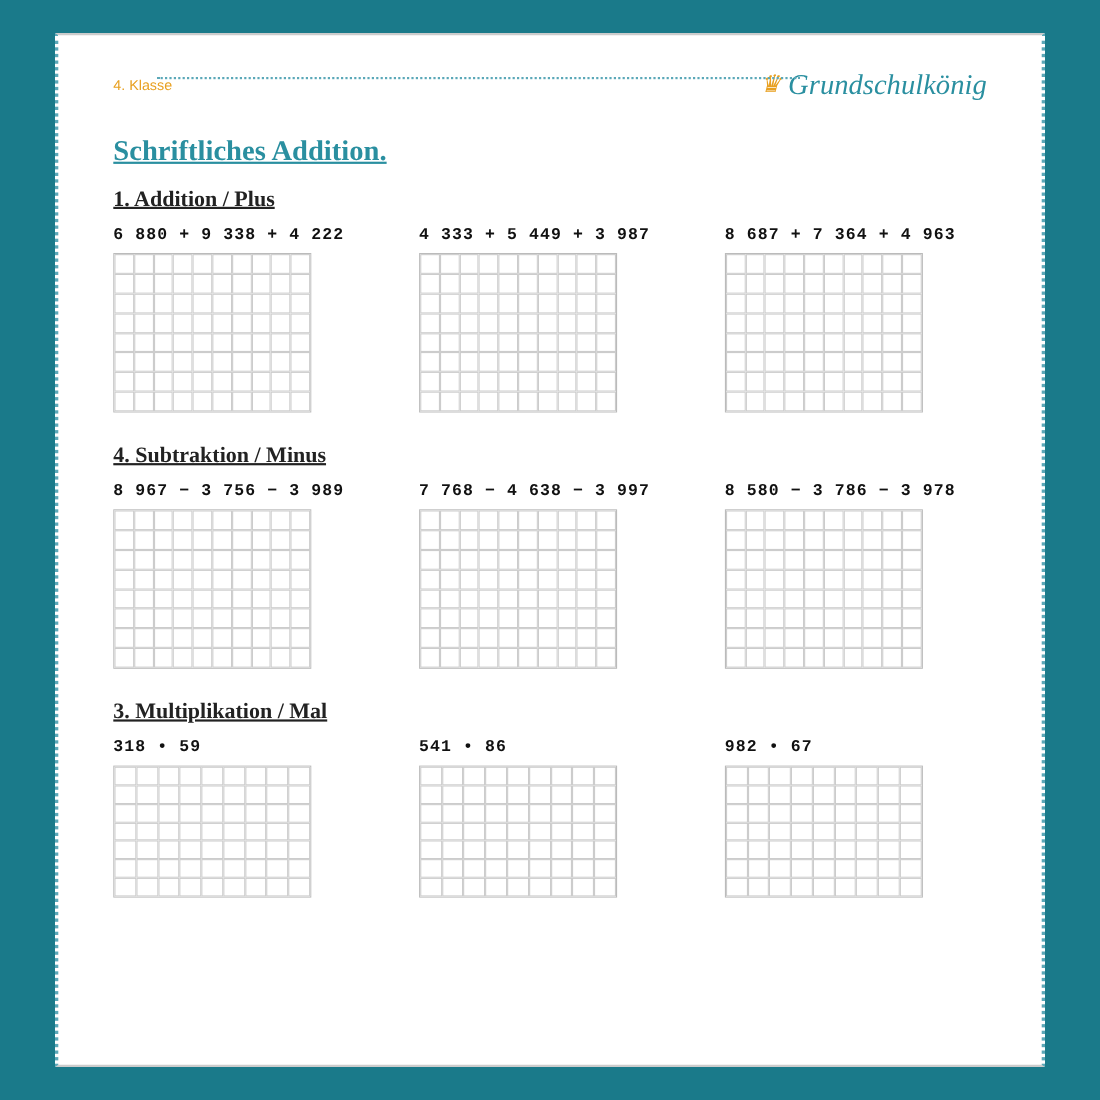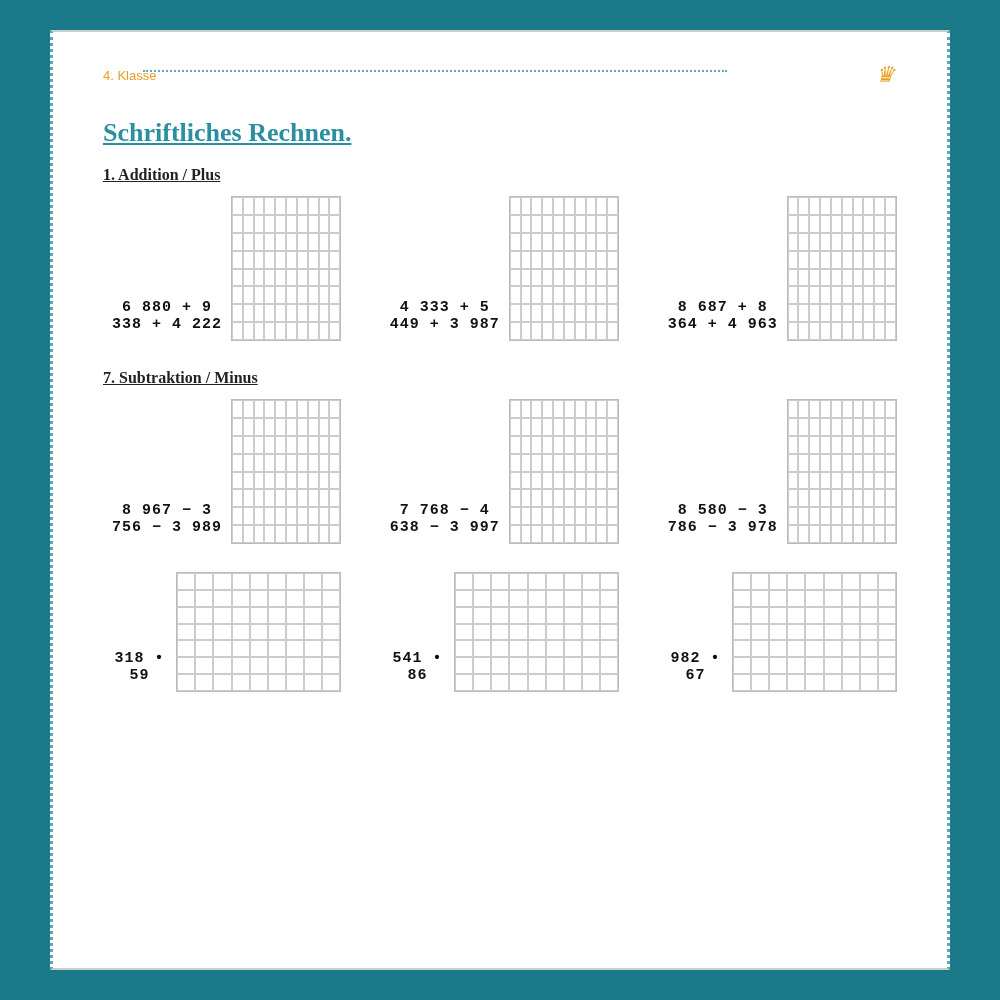--- a/index.html
+++ b/index.html
@@ -54,38 +54,38 @@
     .main-title {
       color: #2a8fa0;
       font-size: 26px;
       text-decoration: underline;
       font-family: 'Comic Sans MS', cursive;
       margin-bottom: 18px;
       margin-top: 30px;
     }
 
     .section-title {
-      font-size: 16px;
+      font-size: 20px;
       color: #222;
       text-decoration: underline;
       margin-bottom: 12px;
       font-family: 'Comic Sans MS', cursive;
     }
 
     .problems-row {
       display: flex;
       justify-content: space-between;
       margin-bottom: 10px;
     }
 
     .problem-col {
       width: 30%;
       display: flex;
-      flex-direction: row;
-      align-items: flex-end;
+      flex-direction: column;
+      align-items: flex-start;
     }
 
     .problem-text {
       font-size: 15px;
       color: #111;
       margin-bottom: 8px;
       text-align: center;
       font-family: 'Courier New', monospace;
       font-weight: bold;
       letter-spacing: 1px;
@@ -134,24 +134,25 @@
 </head>
 <body>
 
 <div class="page-container left-dotted-page">
 
   <div class="header">
     <span class="klasse-label">4. Klasse</span>
     <div style="position: absolute; top: 38px; left: 90px; right: 220px; border-top: 2px dotted #5ba8b8;"></div>
     <div class="logo-text">
       <span class="crown-icon">♛</span>
+      <span>Grundschulkönig</span>
     </div>
   </div>
 
-  <h1 class="main-title">Schriftliches Rechnen.</h1>
+  <h1 class="main-title">Schriftliches Addition.</h1>
 
   <div class="section">
     <h2 class="section-title">1. Addition / Plus</h2>
     <div class="problems-row">
       <div class="problem-col">
         <div class="problem-text">6 880 + 9 338 + 4 222</div>
         <div class="grid-box grid-box-addition" id="grid-add-1">
             <div class="grid-cell"></div>
             <div class="grid-cell"></div>
             <div class="grid-cell"></div>
@@ -313,21 +314,21 @@
             <div class="grid-cell"></div>
             <div class="grid-cell"></div>
             <div class="grid-cell"></div>
             <div class="grid-cell"></div>
             <div class="grid-cell"></div>
             <div class="grid-cell"></div>
             <div class="grid-cell"></div>
           </div>
       </div>
       <div class="problem-col">
-        <div class="problem-text">8 687 + 8 364 + 4 963</div>
+        <div class="problem-text">8 687 + 7 364 + 4 963</div>
         <div class="grid-box grid-box-addition" id="grid-add-3">
             <div class="grid-cell"></div>
             <div class="grid-cell"></div>
             <div class="grid-cell"></div>
             <div class="grid-cell"></div>
             <div class="grid-cell"></div>
             <div class="grid-cell"></div>
             <div class="grid-cell"></div>
             <div class="grid-cell"></div>
             <div class="grid-cell"></div>
@@ -401,21 +402,21 @@
             <div class="grid-cell"></div>
             <div class="grid-cell"></div>
             <div class="grid-cell"></div>
             <div class="grid-cell"></div>
           </div>
       </div>
     </div>
   </div>
 
   <div class="section">
-    <h2 class="section-title">7. Subtraktion / Minus</h2>
+    <h2 class="section-title">4. Subtraktion / Minus</h2>
     <div class="problems-row">
       <div class="problem-col">
         <div class="problem-text">8 967 − 3 756 − 3 989</div>
         <div class="grid-box grid-box-subtraction" id="grid-sub-1">
             <div class="grid-cell"></div>
             <div class="grid-cell"></div>
             <div class="grid-cell"></div>
             <div class="grid-cell"></div>
             <div class="grid-cell"></div>
             <div class="grid-cell"></div>
@@ -662,20 +663,21 @@
             <div class="grid-cell"></div>
             <div class="grid-cell"></div>
             <div class="grid-cell"></div>
             <div class="grid-cell"></div>
           </div>
       </div>
     </div>
   </div>
 
   <div class="section">
+    <h2 class="section-title">3. Multiplikation / Mal</h2>
     <div class="problems-row">
       <div class="problem-col">
         <div class="problem-text">318 • 59</div>
         <div class="grid-box grid-box-multiplication" id="grid-mul-1">
             <div class="grid-cell"></div>
             <div class="grid-cell"></div>
             <div class="grid-cell"></div>
             <div class="grid-cell"></div>
             <div class="grid-cell"></div>
             <div class="grid-cell"></div>

